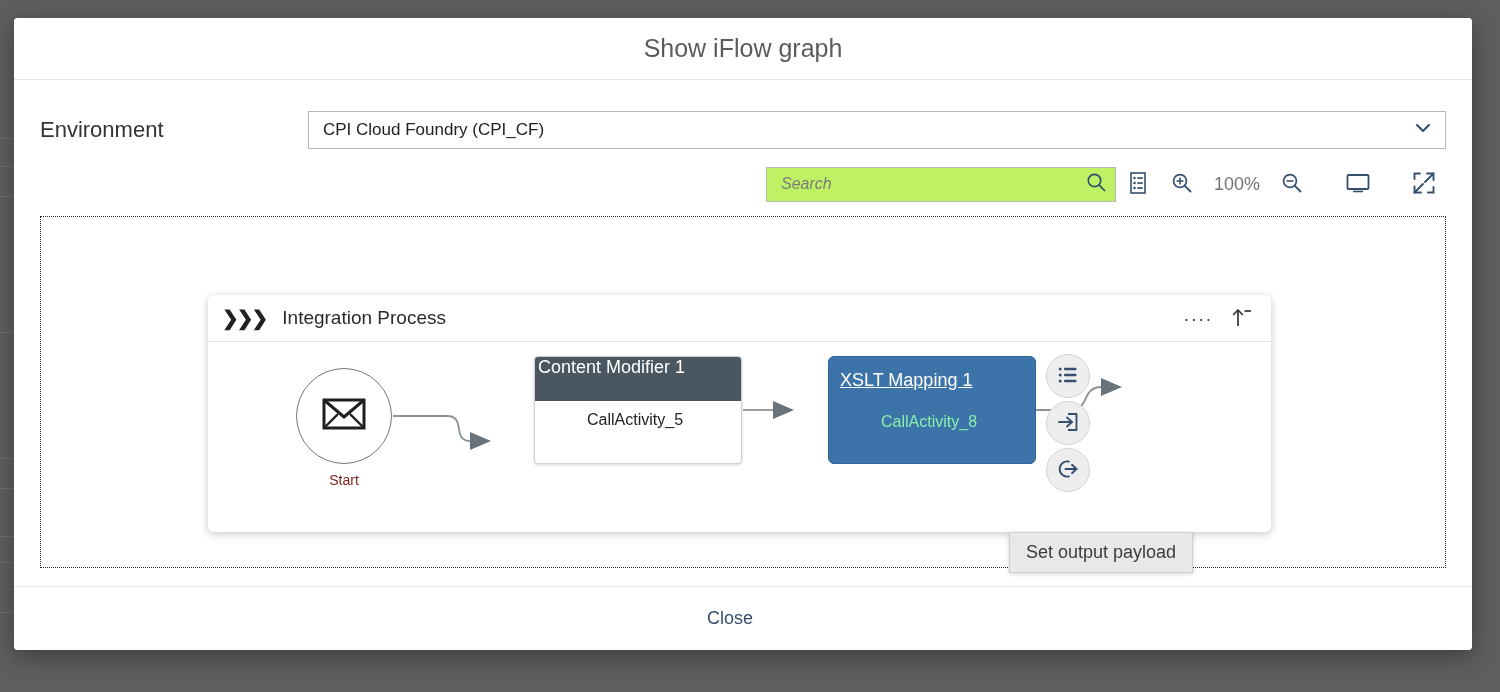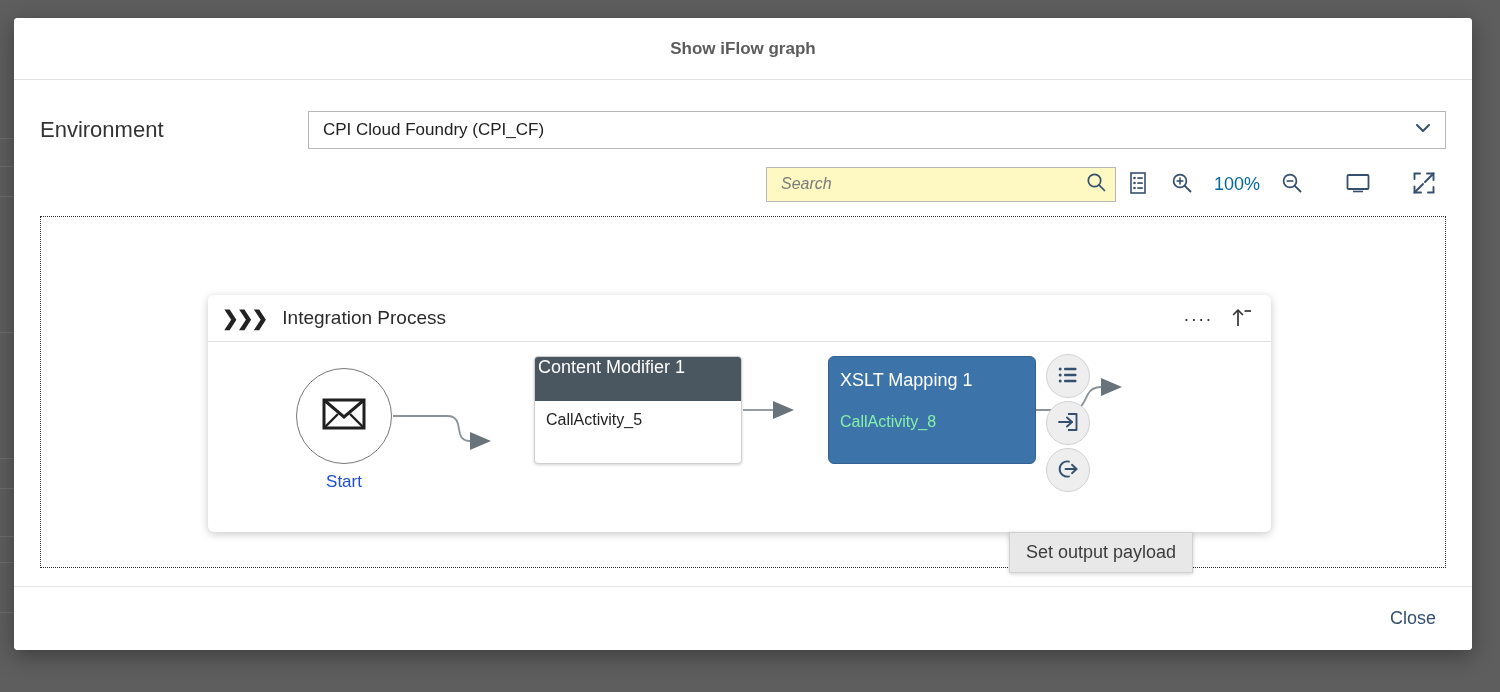--- a/index.html
+++ b/index.html
@@ -29,30 +29,30 @@
     display: flex; flex-direction: column;
   }
   .dialog-header {
     height: 62px; flex: 0 0 62px;
     display: flex; align-items: center; justify-content: center;
     border-bottom: 1px solid #e3e3e3;
     background: #fff;
     border-radius: 4px 4px 0 0;
   }
   .dialog-title {
-    font-size: 17px; color: #5c5c5c; font-weight: 700;
+    font-size: 25px; color: #5c5c5c; font-weight: 400;
   }
   .dialog-body {
     flex: 1 1 auto; position: relative; padding: 0 26px;
     background: #fff;
   }
   .dialog-footer {
     flex: 0 0 64px; height: 64px;
     border-top: 1px solid #e5e5e5;
-    display: flex; align-items: center; justify-content: flex-end;
+    display: flex; align-items: center; justify-content: center;
     padding-right: 26px;
     background: #fff;
     border-radius: 0 0 4px 4px;
   }
   .close-button {
     font-size: 18px; color: #35506f; background: none; border: none;
     cursor: pointer; font-family: "Liberation Sans", sans-serif;
     padding: 6px 10px;
   }
 
@@ -73,36 +73,36 @@
   .env-select-value { font-size: 17px; color: #222; }
   .chev-down { display: block; }
 
   
   .toolbar {
     display: flex; align-items: center; justify-content: flex-end;
     margin-top: 15px; gap: 0;
   }
   .search-box {
     width: 350px; height: 35px;
-    border: 1px solid #b7b7b7; background: #fef9c3;
+    border: 1px solid #b7b7b7; background: #bef264;
     display: flex; align-items: center; padding: 0 8px 0 12px;
   }
   .search-input {
     flex: 1 1 auto; border: none; outline: none;
     font-size: 16px; font-style: italic; color: #666;
     font-family: "Liberation Sans", sans-serif; background: transparent;
   }
   .search-input::placeholder { color: #7b7b7b; font-style: italic; }
   .tb-btn {
     background: none; border: none; cursor: pointer;
     display: flex; align-items: center; justify-content: center;
     width: 44px; height: 40px; padding: 0;
   }
   .zoom-level {
-    font-size: 18px; color: #0369a1; width: 66px; text-align: center;
+    font-size: 18px; color: #737373; width: 66px; text-align: center;
     user-select: none;
   }
 
   
   .canvas {
     margin-top: 12px;
     height: 352px;
     border: 1px dotted #2a2a2a;
     background: #ffffff;
     position: relative;
@@ -140,21 +140,21 @@
   
   .node { position: absolute; }
 
   .start-node { left: 88px; top: 26px; }
   .circle-node {
     width: 96px; height: 96px; border-radius: 50%;
     border: 1px solid #767676; background: #fff;
     display: flex; align-items: center; justify-content: center;
   }
   .node-label {
-    text-align: center; font-size: 17px; color: #1d4ed8; margin-top: 8px;
+    text-align: center; font-size: 14px; color: #7f1d1d; margin-top: 8px;
   }
 
   .end-node { left: 942px; top: 26px; }
   .end-circle-outer {
     width: 96px; height: 96px; border-radius: 50%;
     border: 1px solid #8a8a8a; background: #fff;
     display: flex; align-items: center; justify-content: center;
   }
   .end-circle-inner {
     width: 84px; height: 84px; border-radius: 50%;
@@ -173,32 +173,33 @@
   }
   .task-header-dark {
     height: 44px; background: #4a5660;
     display: flex; align-items: flex-start; padding-left: 3px;
   }
   .task-header-dark .t { color:#fff; font-size: 18px; }
   .task-body {
     padding: 8px 11px 0 11px;
     font-size: 16px; color: #222; line-height: 1.35;
     word-break: break-all;
+    margin-left: 41px;
   }
 
   .task-xslt {
     left: 620px; top: 14px;
     background: #3c73a8;
     border: 1px solid #336294;
     border-radius: 6px;
   }
   .task-xslt .task-header-blue {
     height: 46px; display: flex; align-items: center; padding-left: 11px;
   }
-  .task-xslt .task-header-blue .t { color: #fff; font-size: 18px; }
+  .task-xslt .task-header-blue .t { color: #fff; font-size: 18px; text-decoration: underline; }
   .task-xslt .task-body { color: #86efac; }
 
   
   .action-btns {
     position: absolute; left: 838px; top: 12px;
     display: flex; flex-direction: column; gap: 3px;
     z-index: 5;
   }
   .action-btn {
     width: 44px; height: 44px; border-radius: 50%;

